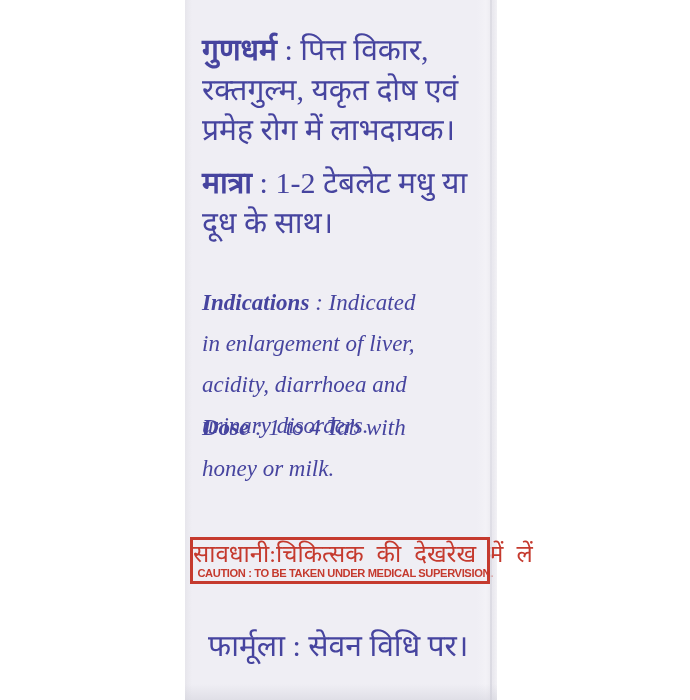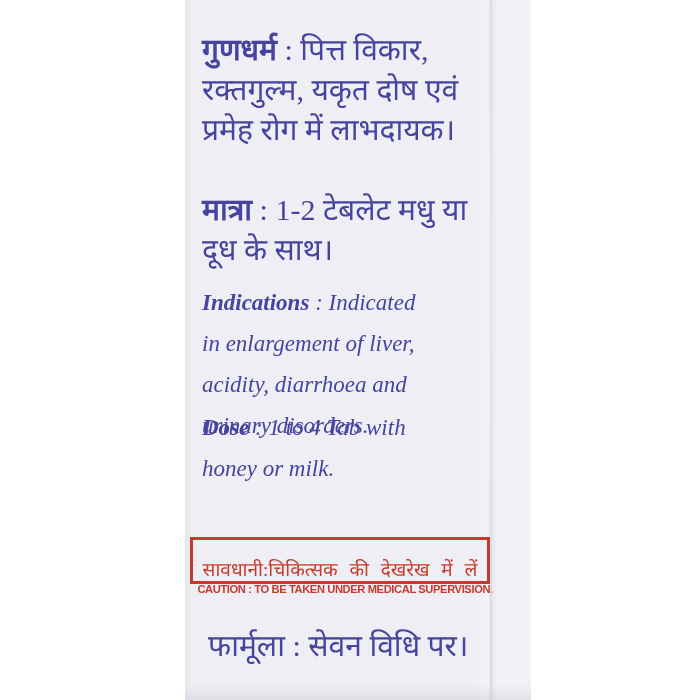--- a/index.html
+++ b/index.html
@@ -19,21 +19,20 @@
   .panel {
     position: absolute;
     left: 185px;
     top: 0;
     width: 312px;
     height: 700px;
     background: linear-gradient(to right,
       #e7e6ec 0px, #efeef4 7px,
       #efeef4 292px, #f3f2f7 301px,
       #e9e8ee 308px, #f2f1f5 312px);
-    padding-left: 34px;
   }
   .panel::after {  
     content: "";
     position: absolute;
     left: 0; right: 0; bottom: 0;
     height: 16px;
     background: linear-gradient(to bottom, rgba(210,210,220,0) 0%, rgba(205,205,215,0.45) 100%);
     pointer-events: none;
   }
   .fold-line {
@@ -67,23 +66,23 @@
     left: 5px;
     top: 537px;
     width: 294px;
     height: 41px;
     border: 3px solid #c53a2e;
     background: transparent;
     text-align: center;
   }
   .caution-hi {
     color: #c53a2e;
-    font-size: 19px;
+    font-size: 24px;
     line-height: 26px;
-    margin-top: 17px;
+    margin-top: 1px;
     word-spacing: 7px;
     white-space: nowrap;
   }
   .caution-en {
     color: #c53a2e;
     font-family: "Liberation Sans", sans-serif;
     font-weight: 700;
     font-size: 11.5px;
     line-height: 13px;
     letter-spacing: -0.4px;
@@ -102,21 +101,21 @@
 <div class="stage">
 
   <div class="panel">
 
     <div class="text-block hi" style="top: 30px;" lang="hi">
       <span class="lbl-bold">गुणधर्म</span><span> : </span><span class="body-text">पित्त विकार,
 रक्तगुल्म, यकृत दोष एवं
 प्रमेह रोग में लाभदायक।</span>
     </div>
 
-    <div class="text-block hi" style="top: 190px;" lang="hi">
+    <div class="text-block hi" style="top: 163px;" lang="hi">
       <span class="lbl-bold">मात्रा</span><span> : </span><span class="body-text">1-2 टेबलेट मधु या
 दूध के साथ।</span>
     </div>
 
     <div class="text-block en" style="top: 282px;" lang="en">
       <span class="lbl-bold">Indications</span><span> : </span><span class="body-text">Indicated
 in enlargement of liver,
 acidity, diarrhoea and
 urinary disorders.</span>
     </div>

